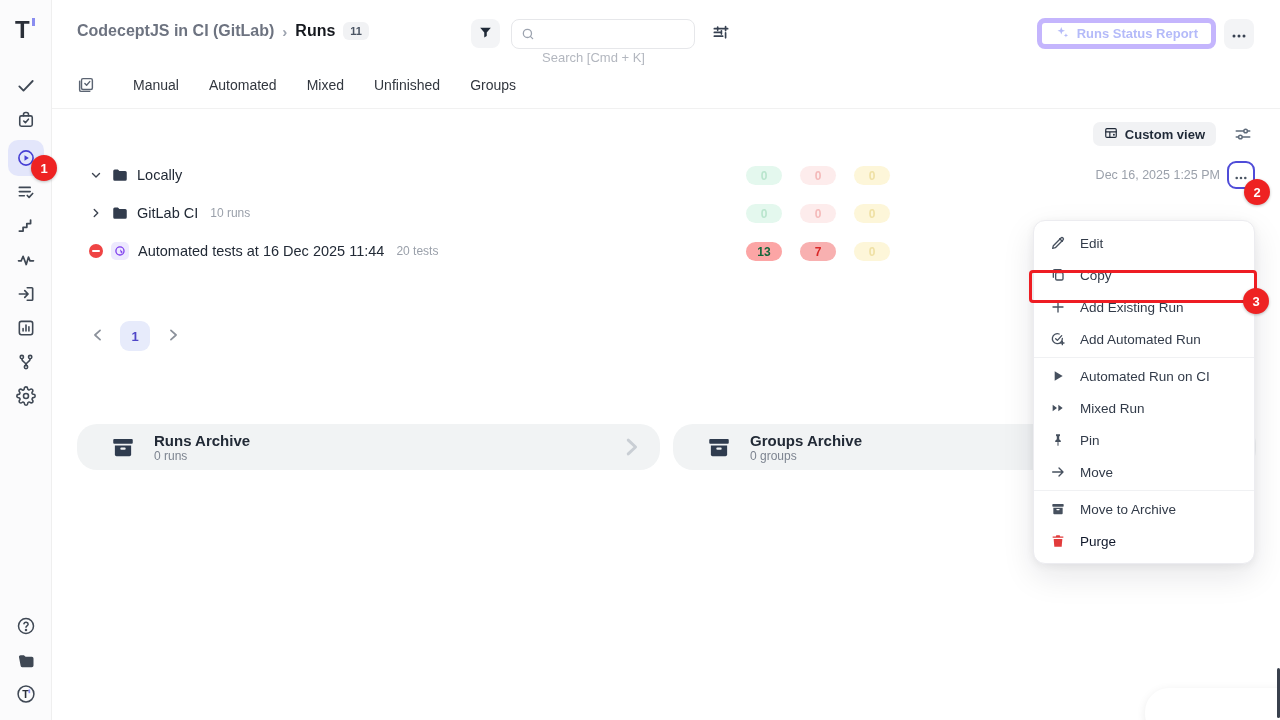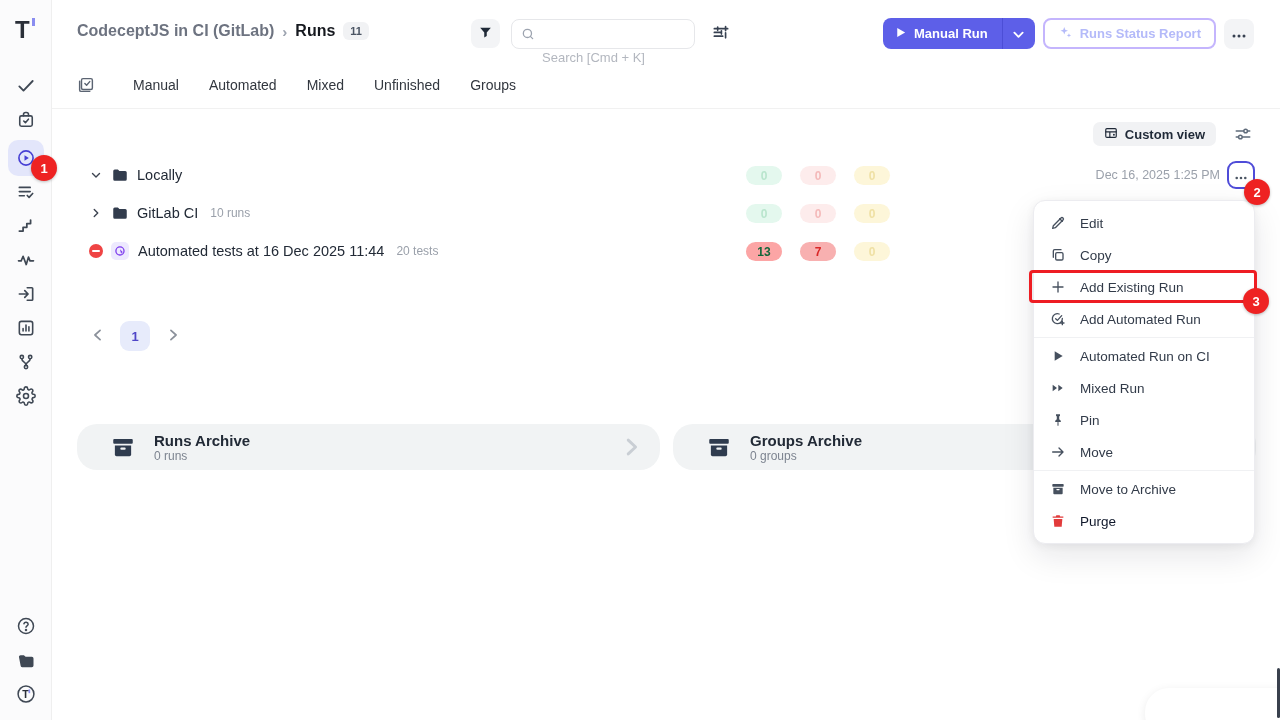--- a/index.html
+++ b/index.html
@@ -28,21 +28,21 @@
   .search-input { border:none; outline:none; width:100%; font-size:13px; color:#374151; font-family:"Liberation Sans", sans-serif; background:transparent;margin-top:47px; }
   .search-input::placeholder { color:#b3b7bf; }
   .tune-btn { position:absolute; left:658px; top:22px; width:22px; height:22px; border:none; background:transparent; color:#374151; }
   .tune-btn svg { width:20px; height:20px; }
 
   .hdr-right { position:absolute; right:26px; top:18px; display:flex; align-items:center; gap:8px; }
   .manual-run { display:flex; height:31px; border-radius:8px; overflow:hidden; background:#5d5fe8; color:#fff; }
   .mr-main { display:flex; align-items:center; gap:8px; padding:0 14px 0 13px; font-size:13px; font-weight:700; cursor:pointer; }
   .mr-split { width:1px; background:#4c4ed6; }
   .mr-caret { display:flex; align-items:center; justify-content:center; width:32px; cursor:pointer; }
-  .status-report { display:flex; align-items:center; gap:7px; height:31px; padding:0 13px; background:#fff; border:2px solid #c4b5fd; border-radius:8px; color:#b4baf9; font-size:13px; font-weight:700; }
+  .status-report { display:flex; align-items:center; gap:7px; height:31px; padding:0 13px; background:#fff; border:5px solid #c4b5fd; border-radius:8px; color:#b4baf9; font-size:13px; font-weight:700; }
   .more-hdr { width:30px; height:30px; background:#f3f4f6; border:none; border-radius:8px; display:flex; align-items:center; justify-content:center; color:#374151; }
 
   
   .tabs { position:absolute; left:77px; top:66px; height:38px; display:flex; align-items:center; gap:30px; }
   .tabs-ico { width:18px; height:18px; color:#5b6472; margin-right:8px; }
   .tab { font-size:14px; font-weight:500; color:#32373f; cursor:pointer; }
   .content-divider { position:absolute; left:52px; top:108px; width:1228px; height:1px; background:#f1f1f1; }
 
   
   .content { position:absolute; left:77px; top:109px; width:1179px; }
@@ -82,21 +82,21 @@
   .arch-card { height:46px; background:#f1f3f4; border-radius:20px; display:flex; align-items:center; padding:0 18px 0 33px; gap:18px; cursor:pointer; }
   .arch-card.runs { width:583px; }
   .arch-card.groups { width:583px; }
   .arch-ico { width:26px; height:26px; color:#2f3b4e; flex:none; }
   .arch-text { flex:1; }
   .arch-title { font-size:15px; font-weight:700; color:#222a36; line-height:17px; }
   .arch-sub { font-size:12px; color:#7d8490; line-height:14px; }
   .arch-chev { width:22px; height:22px; color:#c9ced4; flex:none; }
 
   
-  .menu { position:absolute; left:1033px; top:200px; width:222px; background:#fff; border:1px solid #ececf0; border-radius:12px; box-shadow:0 12px 32px rgba(15,23,42,.10), 0 2px 8px rgba(15,23,42,.06); padding:6px 0; z-index:50; }
+  .menu { position:absolute; left:1033px; top:220px; width:222px; background:#fff; border:1px solid #ececf0; border-radius:12px; box-shadow:0 12px 32px rgba(15,23,42,.10), 0 2px 8px rgba(15,23,42,.06); padding:6px 0; z-index:50; }
   .menu-item { height:32px; display:flex; align-items:center; gap:14px; padding:0 16px; font-size:13.5px; color:#323b49; cursor:pointer; }
   .mi-icon { width:16px; height:16px; color:#46505e; flex:none; display:flex; }
   .mi-icon svg { width:16px; height:16px; }
   .menu-item.danger { color:#0f172a; }
   .menu-item.danger .mi-icon { color:#e23b3b; }
   .menu-sep { height:1px; background:#f0f1f3; margin:2px 0; }
 
   
   .anno-rect { position:absolute; left:1029px; top:270px; width:228px; height:33px; border:3px solid #ee1d23; border-radius:4px; z-index:60; pointer-events:none; }
   .anno-badge { position:absolute; width:26px; height:26px; border-radius:50%; background:#ee2222; color:#fff; font-size:13px; font-weight:700; display:flex; align-items:center; justify-content:center; z-index:70; box-shadow:0 1px 3px rgba(0,0,0,.25); }
@@ -227,34 +227,20 @@
       <input class="search-input" placeholder="Search [Cmd + K]" style="">
     </div>
 
     <button class="tune-btn">
       <span><svg viewBox="0 0 24 24" fill="none" stroke="currentColor" stroke-width="2" stroke-linecap="round">
             <path d="M4 8h10M4 12.5h7M4 17h10M8 6v4M12.5 10.5v4M17.5 5.5v5M15 8h5M17.5 13v6"></path>
           </svg></span>
     </button>
 
     <div class="hdr-right">
-      <div class="manual-run">
-        <div class="mr-main">
-          <span><svg width="10" height="11" viewBox="0 0 12 13" fill="#fff">
-                <path d="M1.5 1l9.5 5.5L1.5 12z"></path>
-              </svg></span>
-          <span>Manual Run</span>
-        </div>
-        <div class="mr-split"></div>
-        <div class="mr-caret">
-          <span><svg width="11" height="8" viewBox="0 0 12 8" fill="none" stroke="#fff" stroke-width="2" stroke-linecap="round" stroke-linejoin="round">
-                <path d="M1.5 1.5L6 6l4.5-4.5"></path>
-              </svg></span>
-        </div>
-      </div>
 
       <button class="status-report">
         <span><svg width="15" height="15" viewBox="0 0 24 24" fill="currentColor">
               <path d="M10 3l1.6 4.4L16 9l-4.4 1.6L10 15l-1.6-4.4L4 9l4.4-1.6z"></path>
               <path d="M17.5 13l.9 2.6 2.6.9-2.6.9-.9 2.6-.9-2.6-2.6-.9 2.6-.9z"></path>
             </svg></span>
         <span>Runs Status Report</span>
       </button>
 
       <button class="more-hdr">

